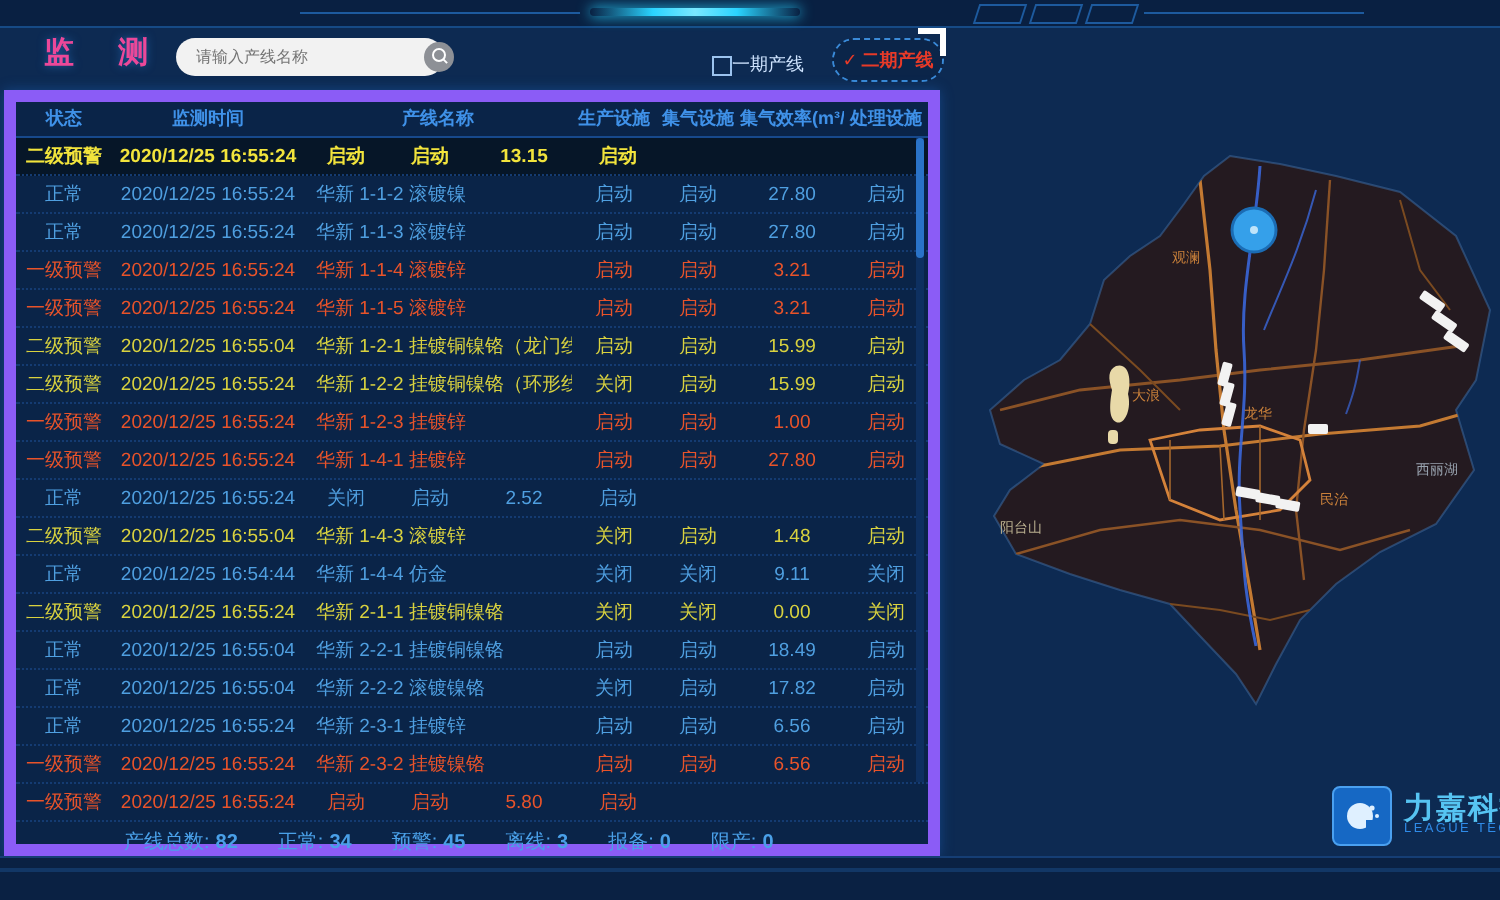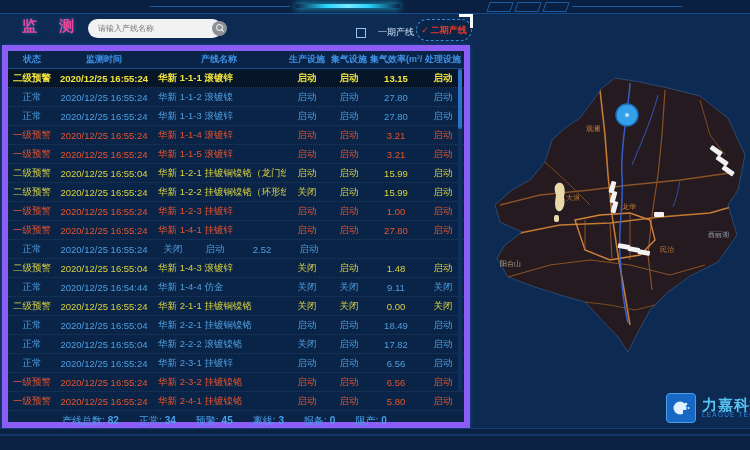--- a/index.html
+++ b/index.html
@@ -16,21 +16,21 @@
     box-shadow:0 0 7px #2ad4ff;}
   .deco-box{position:absolute;top:2px;width:22px;height:8px;border:1px solid #1d5a9e;transform:skewX(-18deg);}
   .deco-line{position:absolute;top:6px;height:1px;background:#1d5a9e;}
   
   .page-title{position:absolute;left:22px;top:17px;color:#ec4899;font-size:15px;font-weight:bold;letter-spacing:9px;text-shadow:0 0 4px rgba(44,127,216,.6);}
   .searchbox{position:absolute;left:88px;top:19px;width:134px;height:19px;background:#f2f2f2;border-radius:10px;display:flex;align-items:center;}
   .searchbox input{flex:1;border:none;background:transparent;outline:none;font-size:8px;color:#555;padding:0 4px 0 10px;font-family:inherit;}
   .search-btn{width:15px;height:15px;border-radius:50%;background:#8d9096;margin-right:2px;position:relative;flex:0 0 15px;}
   .search-btn::before{content:"";position:absolute;left:4px;top:3px;width:5px;height:5px;border:1px solid #fff;border-radius:50%;}
   .search-btn::after{content:"";position:absolute;left:9px;top:9px;width:3px;height:1px;background:#fff;transform:rotate(45deg);}
-  .phase1{position:absolute;left:356px;top:26px;display:flex;align-items:center;gap:12px;color:#cfe4ff;font-size:9px;cursor:pointer;}
+  .phase1{position:absolute;left:356px;top:26px;display:flex;align-items:center;gap:0;color:#cfe4ff;font-size:9px;cursor:pointer;}
   .phase1 .cb{width:8px;height:8px;border:1px solid #9cc3ee;background:transparent;}
   .phase2{position:absolute;left:416px;top:19px;width:54px;height:20px;border:1px dashed #3a8ad8;border-radius:11px;
     color:#e83a28;font-size:9px;font-weight:bold;display:flex;align-items:center;justify-content:center;gap:2px;background:rgba(10,30,60,.4);cursor:pointer;}
   .corner{position:absolute;left:459px;top:14px;width:11px;height:11px;border-top:3px solid #fff;border-right:3px solid #fff;}
   
   .panel{position:absolute;left:2px;top:45px;width:468px;height:383px;background:#0a2448;border:6px solid #8b5cf6;box-sizing:border-box;box-shadow:0 0 6px rgba(30,102,192,.45);}
   .thead{display:flex;height:17px;align-items:center;border-bottom:1px solid #17498c;}
   .thead .cell{color:#3f91e8;font-weight:bold;font-size:9px;}
   .cell{text-align:center;white-space:nowrap;overflow:hidden;font-size:9.5px;}
   .c-status{width:48px;}
@@ -108,21 +108,20 @@
     <div class="cell c-name">产线名称</div>
     <div class="cell c-prod">生产设施</div>
     <div class="cell c-gas">集气设施</div>
     <div class="cell c-eff">集气效率(m³/s)</div>
     <div class="cell c-treat">处理设施</div>
   </div>
   <div id="tbody">
       <div class="trow lv-warn2 selected">
         <div class="cell c-status">二级预警</div>
         <div class="cell c-time">2020/12/25 16:55:24</div>
-        <div class="cell c-name">华新 1-1-1 滚镀锌</div>
         <div class="cell c-prod">启动</div>
         <div class="cell c-gas">启动</div>
         <div class="cell c-eff">13.15</div>
         <div class="cell c-treat">启动</div>
       </div>
       <div class="trow lv-normal">
         <div class="cell c-status">正常</div>
         <div class="cell c-time">2020/12/25 16:55:24</div>
         <div class="cell c-name">华新 1-1-2 滚镀镍</div>
         <div class="cell c-prod">启动</div>
@@ -260,21 +259,20 @@
         <div class="cell c-time">2020/12/25 16:55:24</div>
         <div class="cell c-name">华新 2-3-2 挂镀镍铬</div>
         <div class="cell c-prod">启动</div>
         <div class="cell c-gas">启动</div>
         <div class="cell c-eff">6.56</div>
         <div class="cell c-treat">启动</div>
       </div>
       <div class="trow lv-warn1">
         <div class="cell c-status">一级预警</div>
         <div class="cell c-time">2020/12/25 16:55:24</div>
-        <div class="cell c-name">华新 2-4-1 挂镀镍铬</div>
         <div class="cell c-prod">启动</div>
         <div class="cell c-gas">启动</div>
         <div class="cell c-eff">5.80</div>
         <div class="cell c-treat">启动</div>
       </div>
     </div>
   <div class="vscroll">
       <div class="thumb"></div>
     </div>
 

